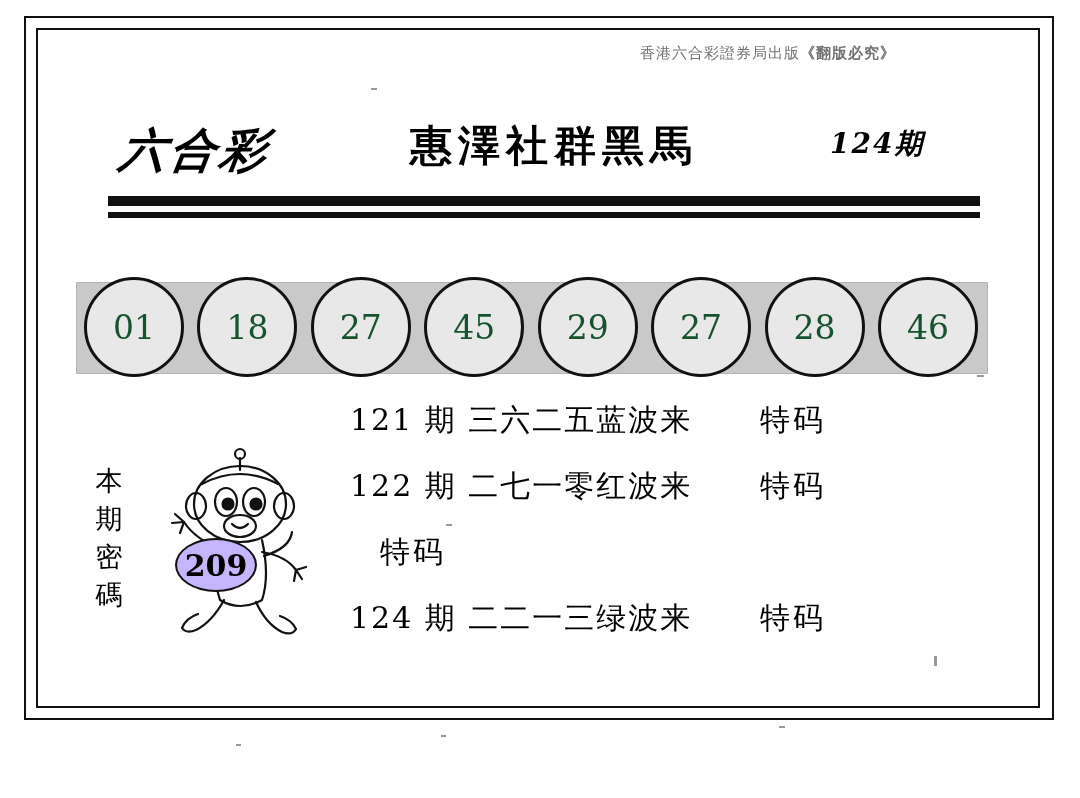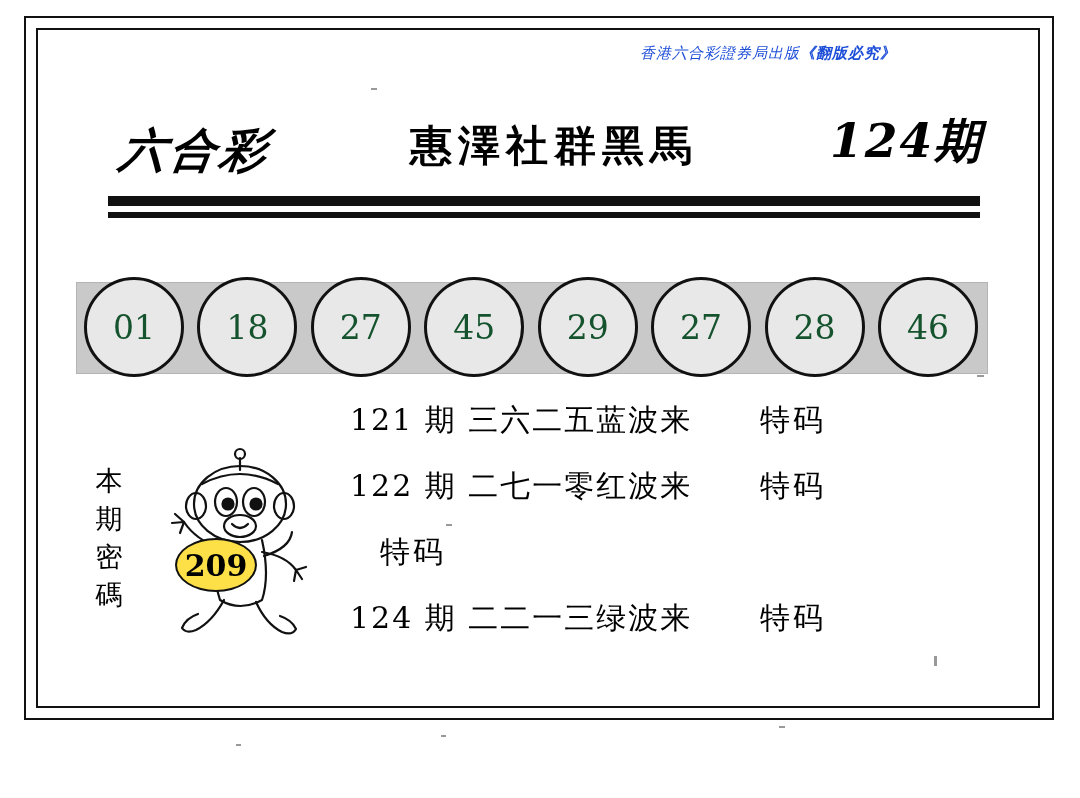--- a/index.html
+++ b/index.html
@@ -45,23 +45,22 @@
   
   .publisher {
     position: absolute;
     left: 640px;
     top: 44px;
     width: 360px;
     text-align: left;
     font-family: "DejaVu Sans", sans-serif;
     font-size: 15px;
     letter-spacing: 1px;
-    color: #1d4ed8;
+    color: #737373;
     white-space: nowrap;
-    font-style: italic;
   }
   .publisher .warn {
     font-weight: bold;
   }
 
   
   .header {
     position: absolute;
     left: 60px;
     top: 110px;
@@ -84,23 +83,23 @@
     left: 350px;
     top: 8px;
     font-family: "DejaVu Serif", serif;
     font-size: 42px;
     font-weight: bold;
     letter-spacing: 6px;
   }
   .issue {
     position: absolute;
     left: 770px;
-    top: 0;
-    font-family: "DejaVu Serif", serif;
-    font-size: 47px;
+    top: 15px;
+    font-family: "DejaVu Serif", serif;
+    font-size: 28px;
     font-weight: bold;
     font-style: italic;
     letter-spacing: 2px;
   }
 
   
   .bar-thick {
     position: absolute;
     left: 108px;
     top: 196px;
@@ -177,21 +176,21 @@
     width: 200px;
     height: 220px;
   }
   .code-badge {
     position: absolute;
     left: 175px;
     top: 538px;
     width: 78px;
     height: 50px;
     border-radius: 50%;
-    background: #fde047;
+    background: #c4b5fd;
     border: 2px solid #111;
     display: flex;
     align-items: center;
     justify-content: center;
     font-family: "DejaVu Serif", serif;
     font-size: 30px;
     font-weight: bold;
   }
 
   

